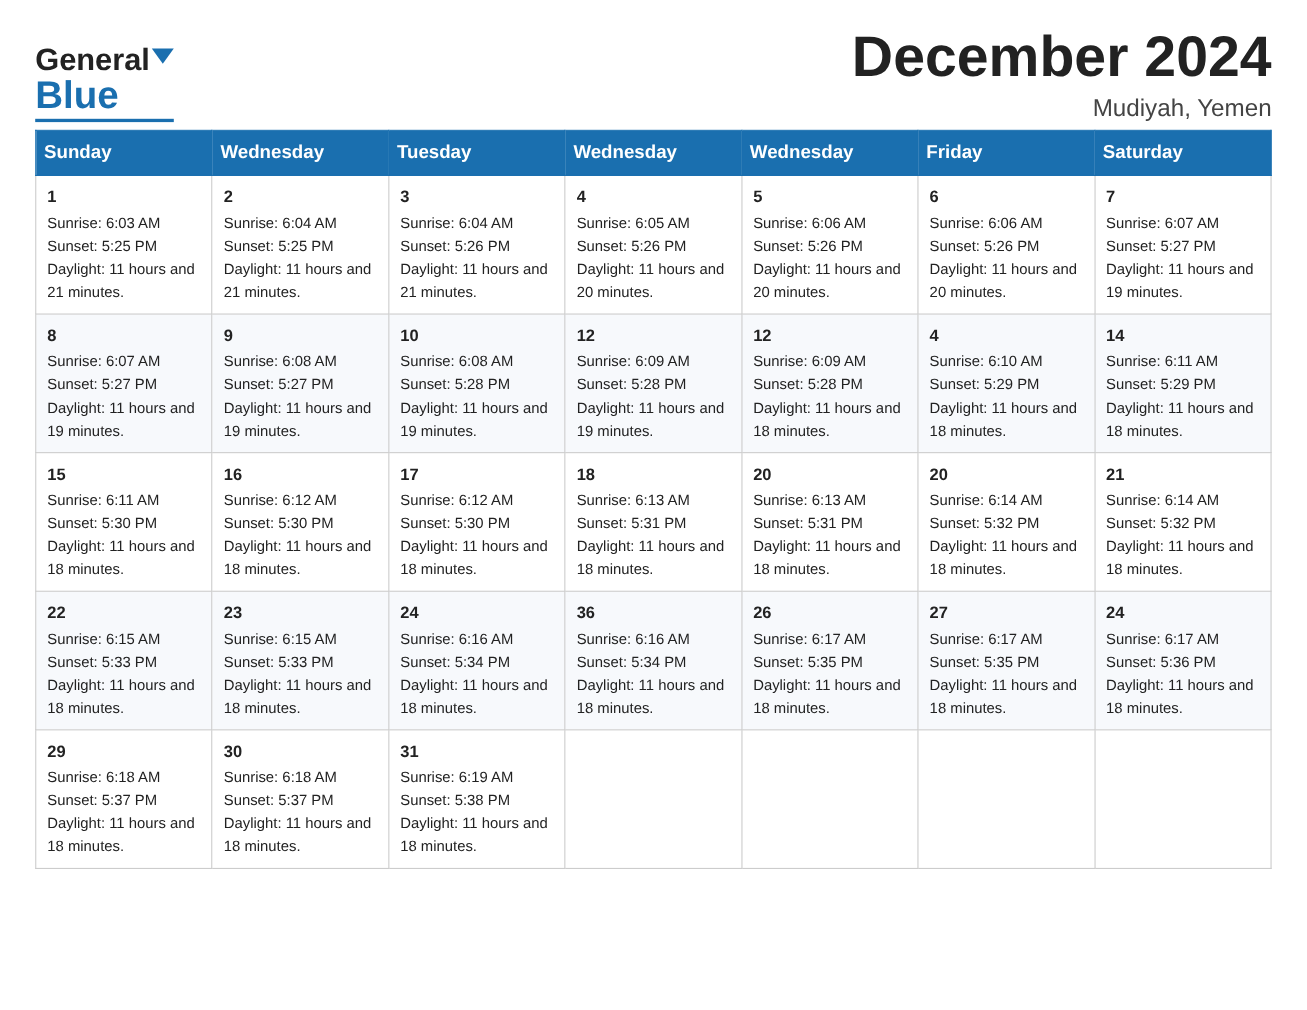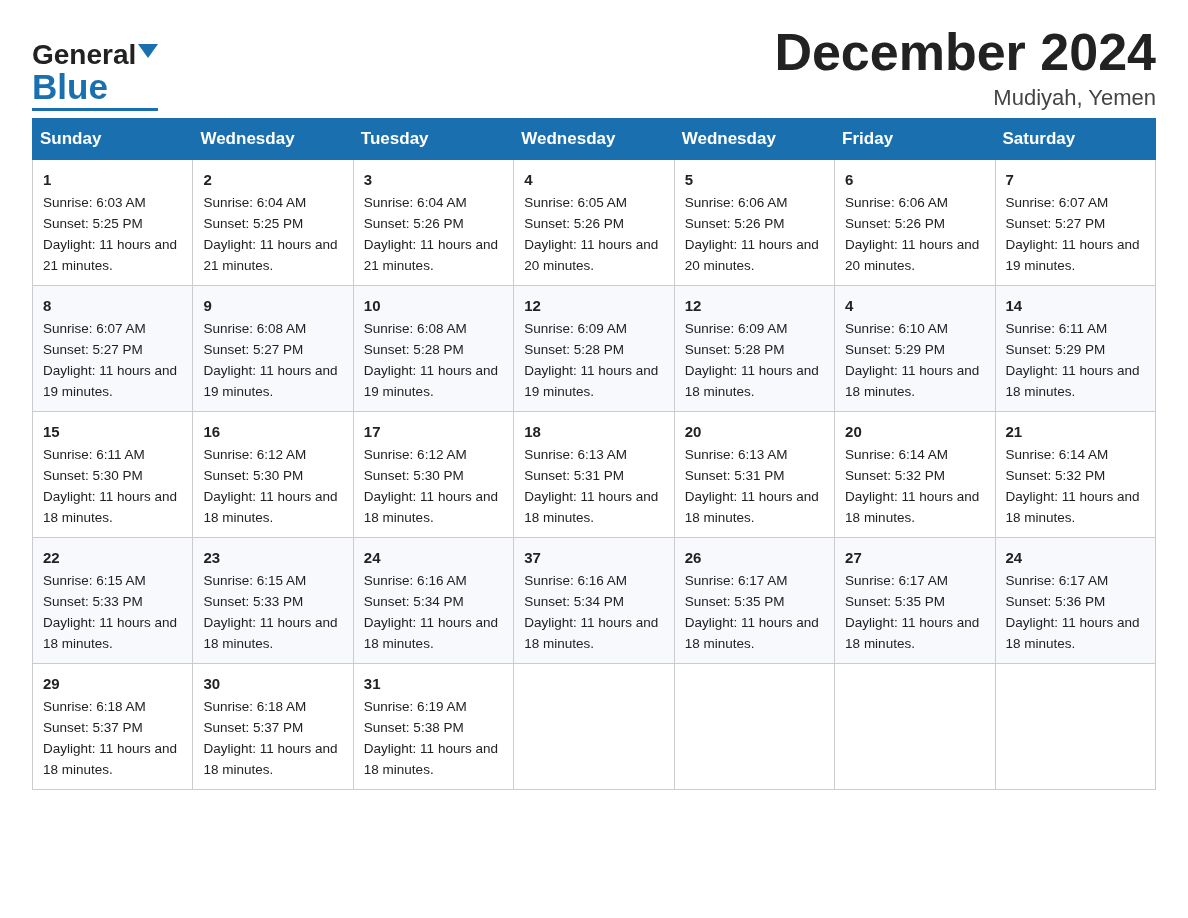--- a/index.html
+++ b/index.html
@@ -162,21 +162,21 @@
         <td><span class="day-num">17</span>Sunrise: 6:12 AM<br>Sunset: 5:30 PM<br>Daylight: 11 hours and 18 minutes.</td>
         <td><span class="day-num">18</span>Sunrise: 6:13 AM<br>Sunset: 5:31 PM<br>Daylight: 11 hours and 18 minutes.</td>
         <td><span class="day-num">20</span>Sunrise: 6:13 AM<br>Sunset: 5:31 PM<br>Daylight: 11 hours and 18 minutes.</td>
         <td><span class="day-num">20</span>Sunrise: 6:14 AM<br>Sunset: 5:32 PM<br>Daylight: 11 hours and 18 minutes.</td>
         <td><span class="day-num">21</span>Sunrise: 6:14 AM<br>Sunset: 5:32 PM<br>Daylight: 11 hours and 18 minutes.</td>
       </tr>
       <tr>
         <td><span class="day-num">22</span>Sunrise: 6:15 AM<br>Sunset: 5:33 PM<br>Daylight: 11 hours and 18 minutes.</td>
         <td><span class="day-num">23</span>Sunrise: 6:15 AM<br>Sunset: 5:33 PM<br>Daylight: 11 hours and 18 minutes.</td>
         <td><span class="day-num">24</span>Sunrise: 6:16 AM<br>Sunset: 5:34 PM<br>Daylight: 11 hours and 18 minutes.</td>
-        <td><span class="day-num">37</span>Sunrise: 6:16 AM<br>Sunset: 5:34 PM<br>Daylight: 11 hours and 18 minutes.</td>
+        <td><span class="day-num">36</span>Sunrise: 6:16 AM<br>Sunset: 5:34 PM<br>Daylight: 11 hours and 18 minutes.</td>
         <td><span class="day-num">26</span>Sunrise: 6:17 AM<br>Sunset: 5:35 PM<br>Daylight: 11 hours and 18 minutes.</td>
         <td><span class="day-num">27</span>Sunrise: 6:17 AM<br>Sunset: 5:35 PM<br>Daylight: 11 hours and 18 minutes.</td>
         <td><span class="day-num">24</span>Sunrise: 6:17 AM<br>Sunset: 5:36 PM<br>Daylight: 11 hours and 18 minutes.</td>
       </tr>
       <tr>
         <td><span class="day-num">29</span>Sunrise: 6:18 AM<br>Sunset: 5:37 PM<br>Daylight: 11 hours and 18 minutes.</td>
         <td><span class="day-num">30</span>Sunrise: 6:18 AM<br>Sunset: 5:37 PM<br>Daylight: 11 hours and 18 minutes.</td>
         <td><span class="day-num">31</span>Sunrise: 6:19 AM<br>Sunset: 5:38 PM<br>Daylight: 11 hours and 18 minutes.</td>
         <td class="cell-empty"></td>
         <td class="cell-empty"></td>

